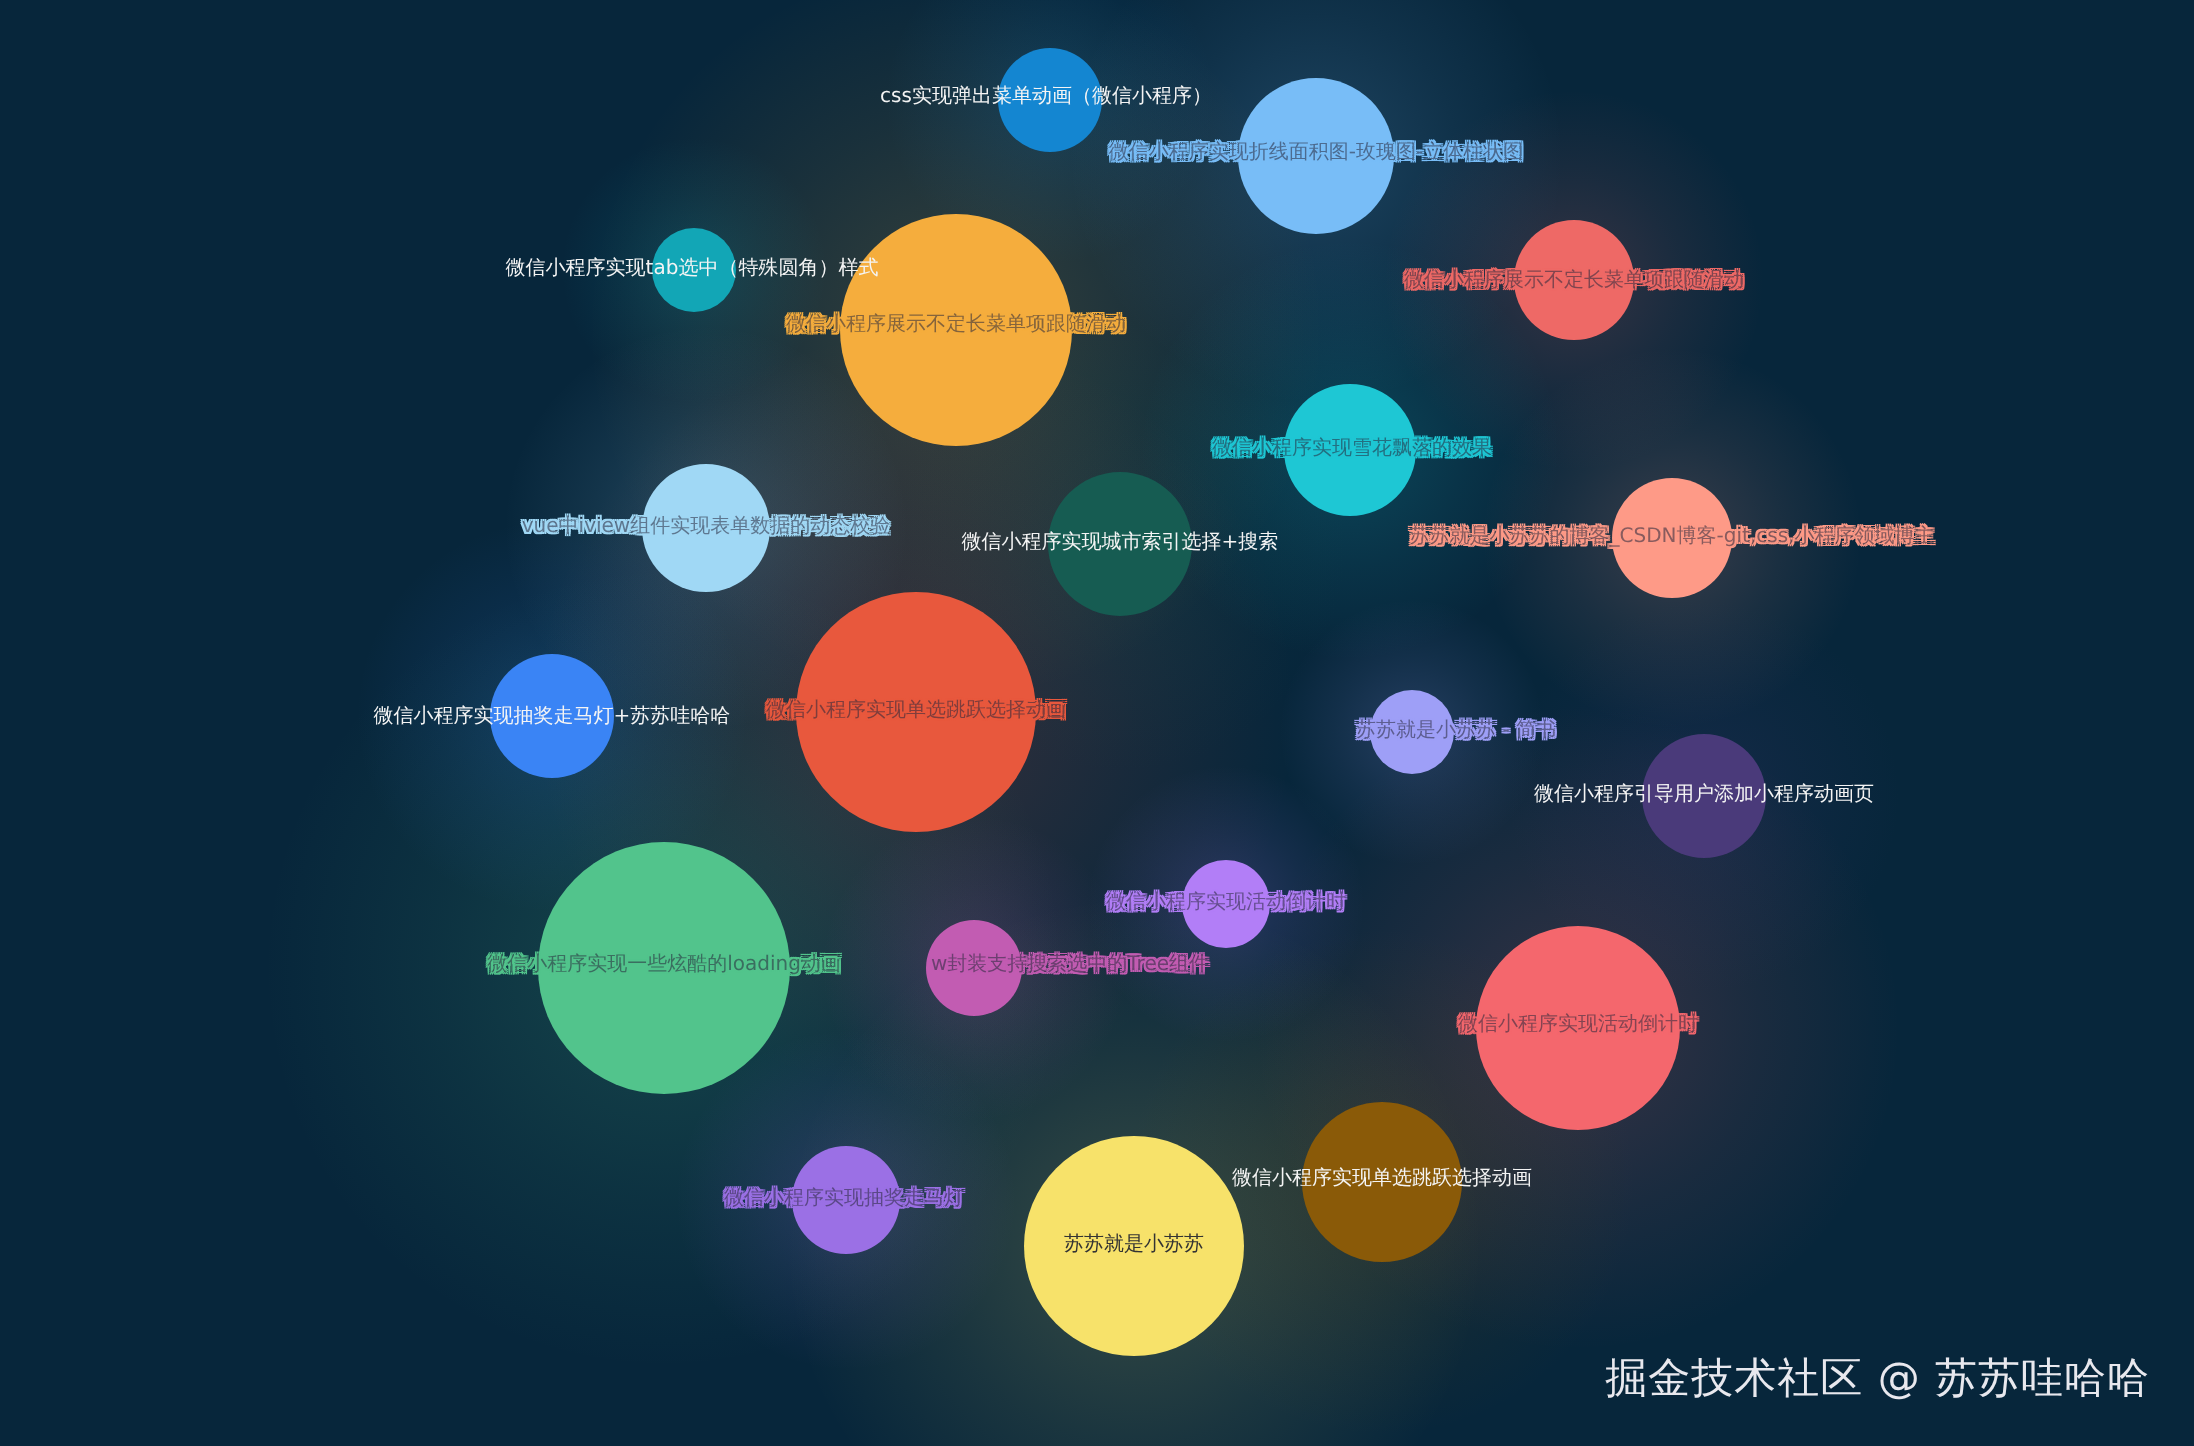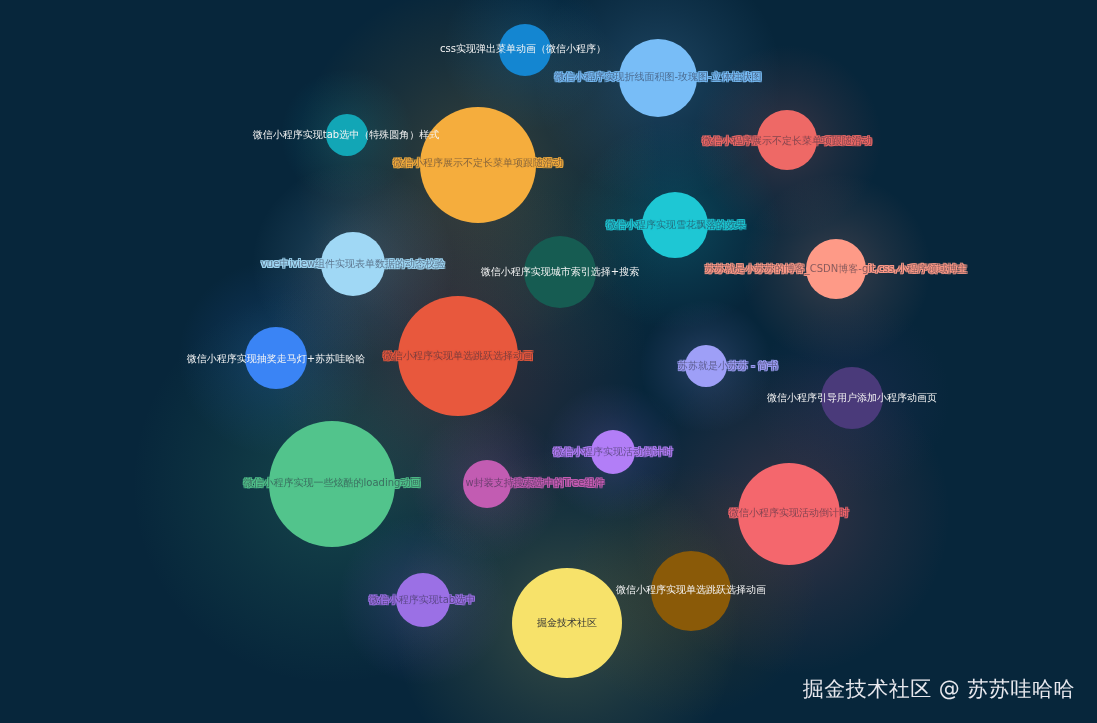--- a/index.html
+++ b/index.html
@@ -65,17 +65,17 @@
     <div class="label" style="left: 560px; top: 272px; color: rgb(244, 244, 244);">微信小程序实现城市索引选择+搜索</div>
     <div class="label" style="left: 836px; top: 269px; color: rgba(40, 40, 60, 0.55); text-shadow: rgb(254, 154, 135) 1px 0px 0px, rgb(254, 154, 135) -1px 0px 0px, rgb(254, 154, 135) 0px 1px 0px, rgb(254, 154, 135) 0px -1px 0px, rgb(254, 154, 135) 1px 1px 0px, rgb(254, 154, 135) -1px -1px 0px, rgb(254, 154, 135) 1px -1px 0px, rgb(254, 154, 135) -1px 1px 0px;">苏苏就是小苏苏的博客_CSDN博客-git,css,小程序领域博主</div>
     <div class="label" style="left: 276px; top: 359px; color: rgb(244, 244, 244);">微信小程序实现抽奖走马灯+苏苏哇哈哈</div>
     <div class="label" style="left: 458px; top: 356px; color: rgba(40, 40, 60, 0.55); text-shadow: rgb(232, 88, 61) 1px 0px 0px, rgb(232, 88, 61) -1px 0px 0px, rgb(232, 88, 61) 0px 1px 0px, rgb(232, 88, 61) 0px -1px 0px, rgb(232, 88, 61) 1px 1px 0px, rgb(232, 88, 61) -1px -1px 0px, rgb(232, 88, 61) 1px -1px 0px, rgb(232, 88, 61) -1px 1px 0px;">微信小程序实现单选跳跃选择动画</div>
     <div class="label" style="left: 706px; top: 366px; color: rgba(40, 40, 60, 0.55); text-shadow: rgb(158, 159, 247) 1px 0px 0px, rgb(158, 159, 247) -1px 0px 0px, rgb(158, 159, 247) 0px 1px 0px, rgb(158, 159, 247) 0px -1px 0px, rgb(158, 159, 247) 1px 1px 0px, rgb(158, 159, 247) -1px -1px 0px, rgb(158, 159, 247) 1px -1px 0px, rgb(158, 159, 247) -1px 1px 0px; padding-left: 44px;">苏苏就是小苏苏 - 简书</div>
     <div class="label" style="left: 852px; top: 398px; color: rgb(244, 244, 244);">微信小程序引导用户添加小程序动画页</div>
     <div class="label" style="left: 613px; top: 452px; color: rgba(40, 40, 60, 0.55); text-shadow: rgb(178, 126, 247) 1px 0px 0px, rgb(178, 126, 247) -1px 0px 0px, rgb(178, 126, 247) 0px 1px 0px, rgb(178, 126, 247) 0px -1px 0px, rgb(178, 126, 247) 1px 1px 0px, rgb(178, 126, 247) -1px -1px 0px, rgb(178, 126, 247) 1px -1px 0px, rgb(178, 126, 247) -1px 1px 0px; text-align: right;">微信小程序实现活动倒计时</div>
     <div class="label" style="left: 332px; top: 483px; color: rgba(40, 40, 60, 0.55); text-shadow: rgb(82, 196, 140) 1px 0px 0px, rgb(82, 196, 140) -1px 0px 0px, rgb(82, 196, 140) 0px 1px 0px, rgb(82, 196, 140) 0px -1px 0px, rgb(82, 196, 140) 1px 1px 0px, rgb(82, 196, 140) -1px -1px 0px, rgb(82, 196, 140) 1px -1px 0px, rgb(82, 196, 140) -1px 1px 0px;">微信小程序实现一些炫酷的loading动画</div>
     <div class="label" style="left: 535px; top: 483px; color: rgba(40, 40, 60, 0.55); text-shadow: rgb(194, 92, 178) 1px 0px 0px, rgb(194, 92, 178) -1px 0px 0px, rgb(194, 92, 178) 0px 1px 0px, rgb(194, 92, 178) 0px -1px 0px, rgb(194, 92, 178) 1px 1px 0px, rgb(194, 92, 178) -1px -1px 0px, rgb(194, 92, 178) 1px -1px 0px, rgb(194, 92, 178) -1px 1px 0px;">w封装支持搜索选中的Tree组件</div>
     <div class="label" style="left: 789px; top: 513px; color: rgba(40, 40, 60, 0.55); text-shadow: rgb(244, 103, 109) 1px 0px 0px, rgb(244, 103, 109) -1px 0px 0px, rgb(244, 103, 109) 0px 1px 0px, rgb(244, 103, 109) 0px -1px 0px, rgb(244, 103, 109) 1px 1px 0px, rgb(244, 103, 109) -1px -1px 0px, rgb(244, 103, 109) 1px -1px 0px, rgb(244, 103, 109) -1px 1px 0px;">微信小程序实现活动倒计时</div>
-    <div class="label" style="left: 422px; top: 600px; color: rgba(40, 40, 60, 0.55); text-shadow: rgb(155, 112, 229) 1px 0px 0px, rgb(155, 112, 229) -1px 0px 0px, rgb(155, 112, 229) 0px 1px 0px, rgb(155, 112, 229) 0px -1px 0px, rgb(155, 112, 229) 1px 1px 0px, rgb(155, 112, 229) -1px -1px 0px, rgb(155, 112, 229) 1px -1px 0px, rgb(155, 112, 229) -1px 1px 0px;">微信小程序实现tab选中</div>
-    <div class="label" style="left: 567px; top: 623px; color: rgb(51, 51, 51);">掘金技术社区</div>
+    <div class="label" style="left: 422px; top: 600px; color: rgba(40, 40, 60, 0.55); text-shadow: rgb(155, 112, 229) 1px 0px 0px, rgb(155, 112, 229) -1px 0px 0px, rgb(155, 112, 229) 0px 1px 0px, rgb(155, 112, 229) 0px -1px 0px, rgb(155, 112, 229) 1px 1px 0px, rgb(155, 112, 229) -1px -1px 0px, rgb(155, 112, 229) 1px -1px 0px, rgb(155, 112, 229) -1px 1px 0px;">微信小程序实现抽奖走马灯</div>
+    <div class="label" style="left: 567px; top: 623px; color: rgb(51, 51, 51);">苏苏就是小苏苏</div>
     <div class="label" style="left: 691px; top: 590px; color: rgb(244, 244, 244);">微信小程序实现单选跳跃选择动画</div>
   </div>
 <div class="watermark">掘金技术社区 @ 苏苏哇哈哈</div>
 
 </body></html>

